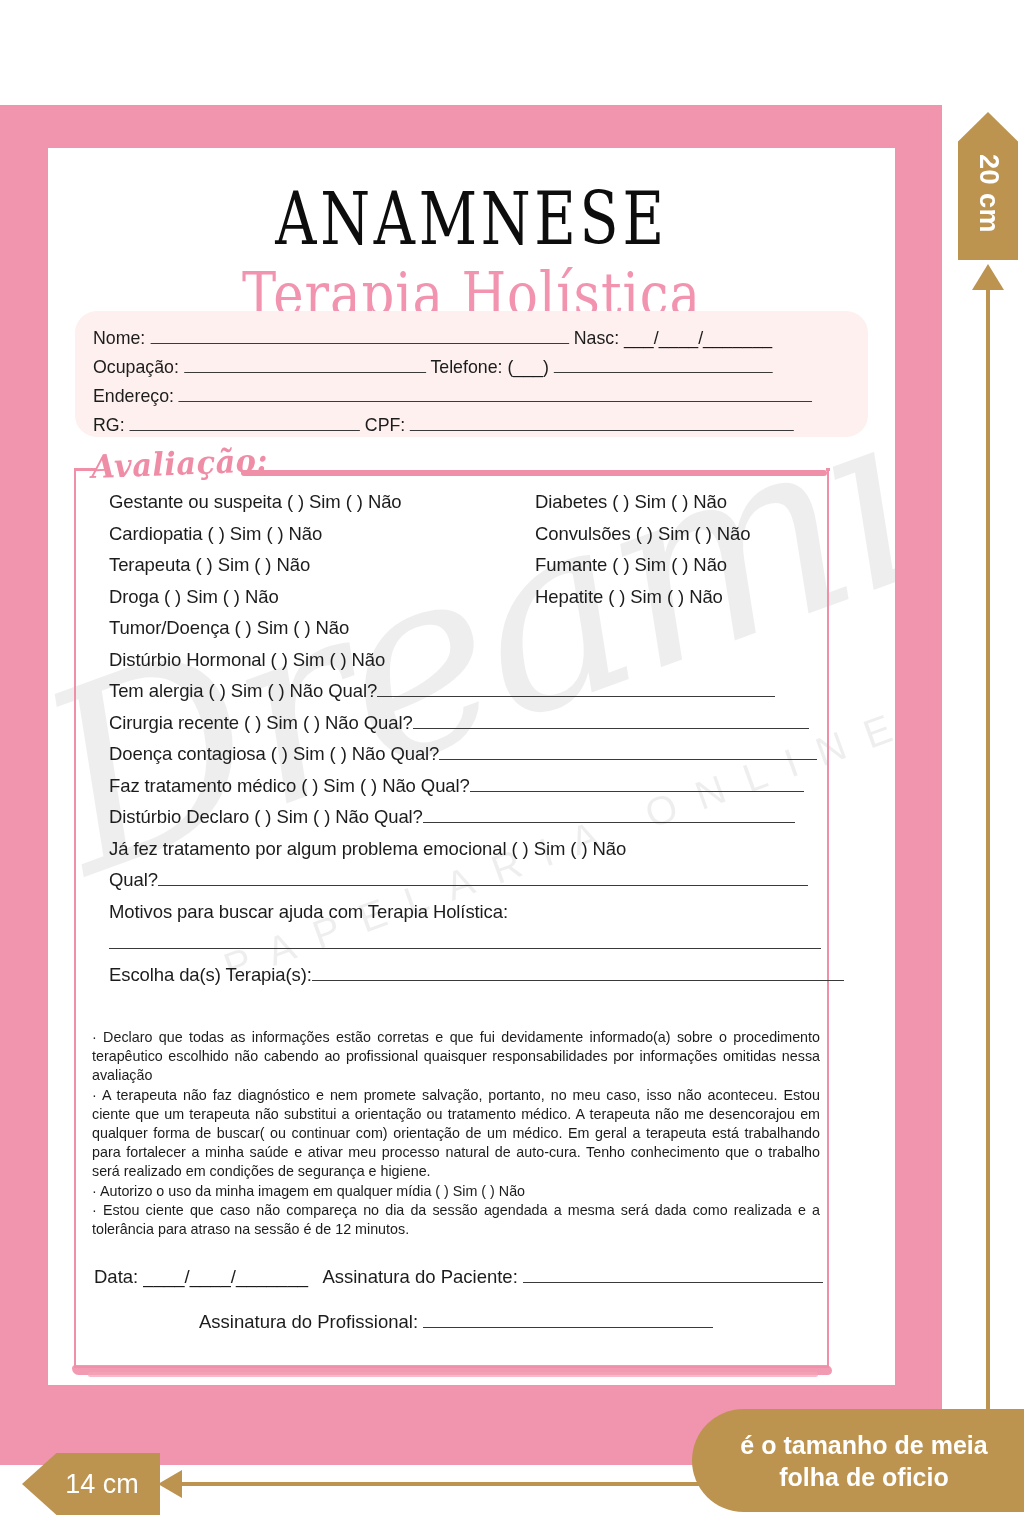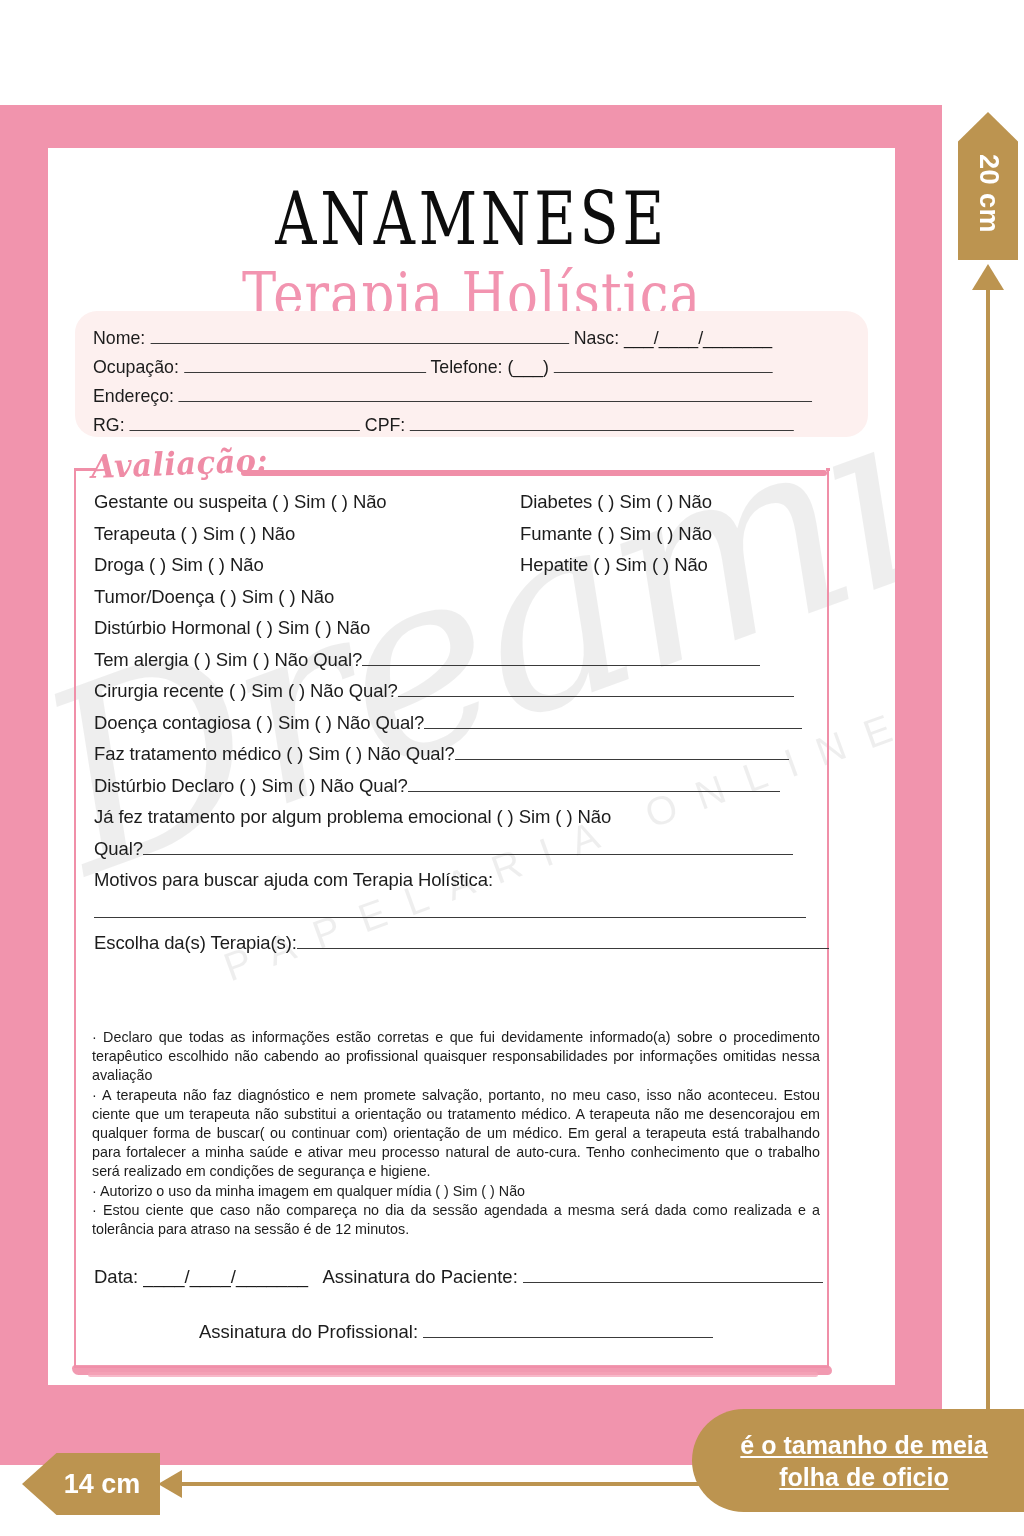--- a/index.html
+++ b/index.html
@@ -156,21 +156,21 @@
   .box-bottom-brush2 {
     position: absolute; left: 40px; top: 1224px;
     width: 730px; height: 5px;
     background: #f4a3b8;
     border-radius: 4px;
     opacity: 0.75;
     z-index: 6;
   }
 
   
-  .qarea { position: absolute; left: 0; top: 338px; width: 847px; z-index: 5; }
+  .qarea { position: absolute; left: 15px; top: 338px; width: 847px; z-index: 5; }
   .qrow {
     position: relative;
     height: 31.5px;
     font-size: 18.5px;
     color: #1c1c1c;
     white-space: nowrap;
     line-height: 31.5px;
   }
   .qleft { position: absolute; left: 46px; top: 0; }
   .qright { position: absolute; left: 472px; top: 0; }
@@ -190,21 +190,21 @@
   }
   .decl p { margin-bottom: 0; }
   .decl p.just { text-align: justify; text-align-last: left; }
 
   
   .sig {
     position: absolute; left: 46px; top: 1118px;
     width: 760px; z-index: 5;
     font-size: 18.5px; color: #1c1c1c;
   }
-  .sig-row2 { margin-top: 33px; padding-left: 105px; }
+  .sig-row2 { margin-top: 23px; padding-left: 105px; }
 
   
   .m20-banner {
     position: absolute; left: 958px; top: 112px;
     width: 60px; height: 148px;
     background: #bc9450;
     clip-path: polygon(0% 20%, 50% 0%, 100% 20%, 100% 100%, 0% 100%);
     z-index: 8;
   }
   .m20-text {
@@ -233,21 +233,21 @@
   .m14-banner {
     position: absolute; left: 22px; top: 1453px;
     width: 138px; height: 62px;
     background: #bc9450;
     clip-path: polygon(25% 0%, 100% 0%, 100% 100%, 25% 100%, 0% 50%);
     z-index: 8;
   }
   .m14-text {
     position: absolute; left: 0; top: 0; width: 138px; height: 62px;
     display: flex; align-items: center; justify-content: center;
-    color: #ffffff; font-size: 27px; font-weight: bold;
+    color: #ffffff; font-size: 27px; font-weight: normal;
     padding-left: 22px;
   }
   .m14-line {
     position: absolute; left: 178px; top: 1482px;
     width: 820px; height: 4px;
     background: #bc9450;
     z-index: 7;
   }
   .m14-arrow {
     position: absolute; left: 158px; top: 1470px;
@@ -264,21 +264,20 @@
     background: #bc9450;
     border-radius: 52px 0 0 52px;
     z-index: 9;
     display: flex; align-items: center; justify-content: center;
     text-align: center;
     color: #ffffff;
     font-size: 25px;
     font-weight: bold;
     line-height: 32px;
     padding: 0 14px 0 26px;
-    text-decoration: underline;
   }
 </style>
 </head>
 <body>
 
 <div id="stage">
 
   <div class="frame"></div>
 
   <div class="page">
@@ -319,20 +318,24 @@
     <div class="aval-rule"></div>
     <div class="aval-box"></div>
     <div class="box-bottom-brush"></div>
     <div class="box-bottom-brush2"></div>
 
     <div class="qarea">
       <div id="q-rows">
           <div class="qrow">
             <span class="qleft"><span><span class="lbl">Gestante ou suspeita </span><span class="lbl">(    ) Sim </span><span class="lbl">(    ) Não</span></span></span>
             <span class="qright"><span><span class="lbl">Diabetes </span><span class="lbl">(    ) Sim </span><span class="lbl">(    ) Não</span></span></span>
+          </div>
+          <div class="qrow">
+            <span class="qleft"><span><span class="lbl">Cardiopatia </span><span class="lbl">(    ) Sim </span><span class="lbl">(    ) Não</span></span></span>
+            <span class="qright"><span><span class="lbl">Convulsões </span><span class="lbl">(    ) Sim </span><span class="lbl">(    ) Não</span></span></span>
           </div>
           <div class="qrow">
             <span class="qleft"><span><span class="lbl">Terapeuta </span><span class="lbl">(    ) Sim </span><span class="lbl">(    ) Não</span></span></span>
             <span class="qright"><span><span class="lbl">Fumante </span><span class="lbl">(    ) Sim </span><span class="lbl">(    ) Não</span></span></span>
           </div>
           <div class="qrow">
             <span class="qleft"><span><span class="lbl">Droga </span><span class="lbl">(    ) Sim </span><span class="lbl">(    ) Não</span></span></span>
             <span class="qright"><span><span class="lbl">Hepatite </span><span class="lbl">(    ) Sim </span><span class="lbl">(    ) Não</span></span></span>
           </div>
           <div class="qrow">

